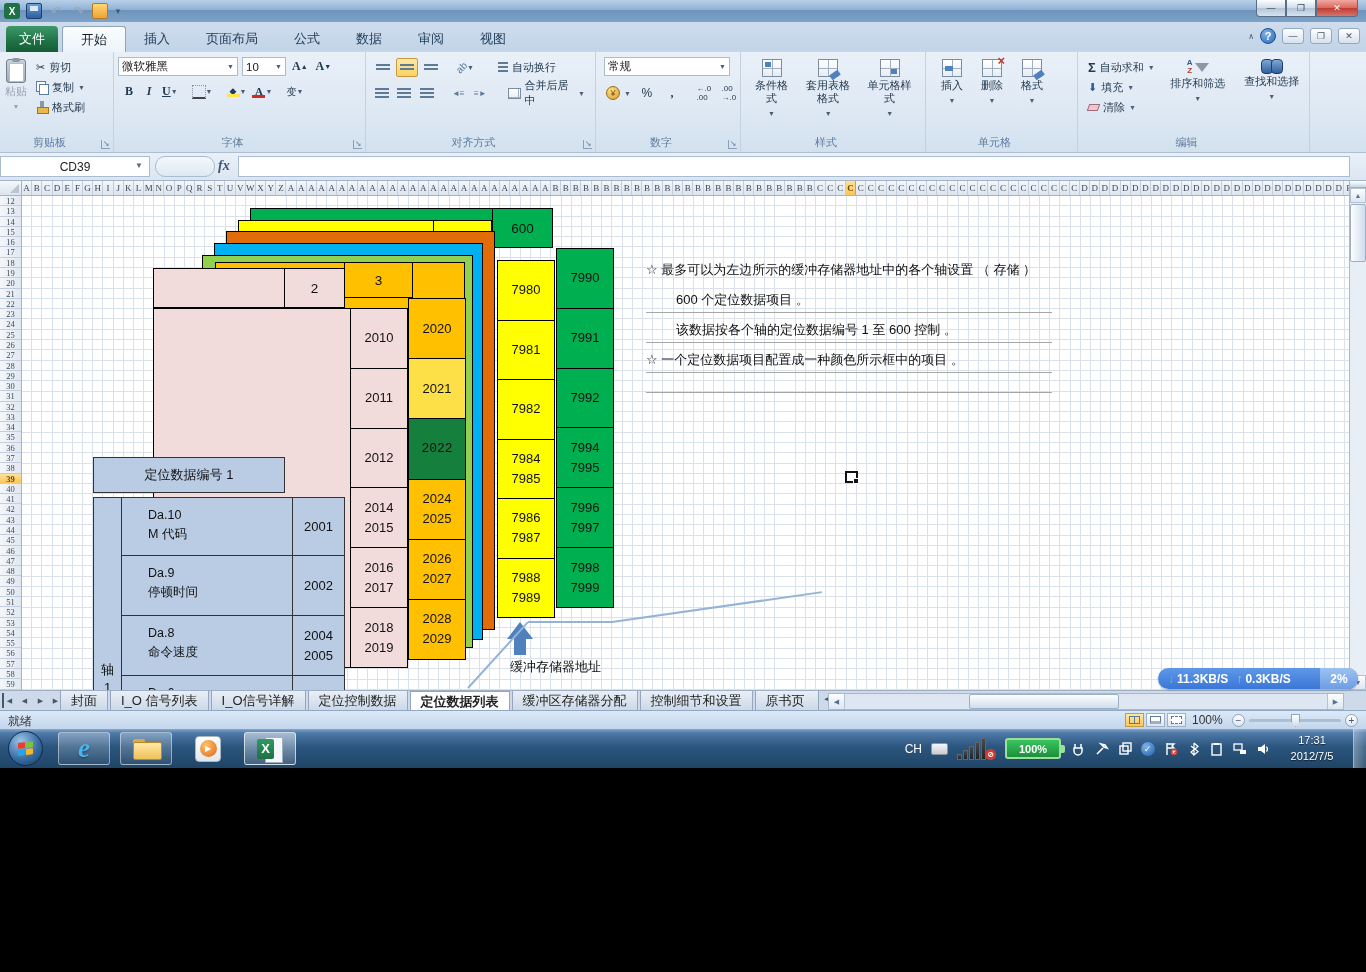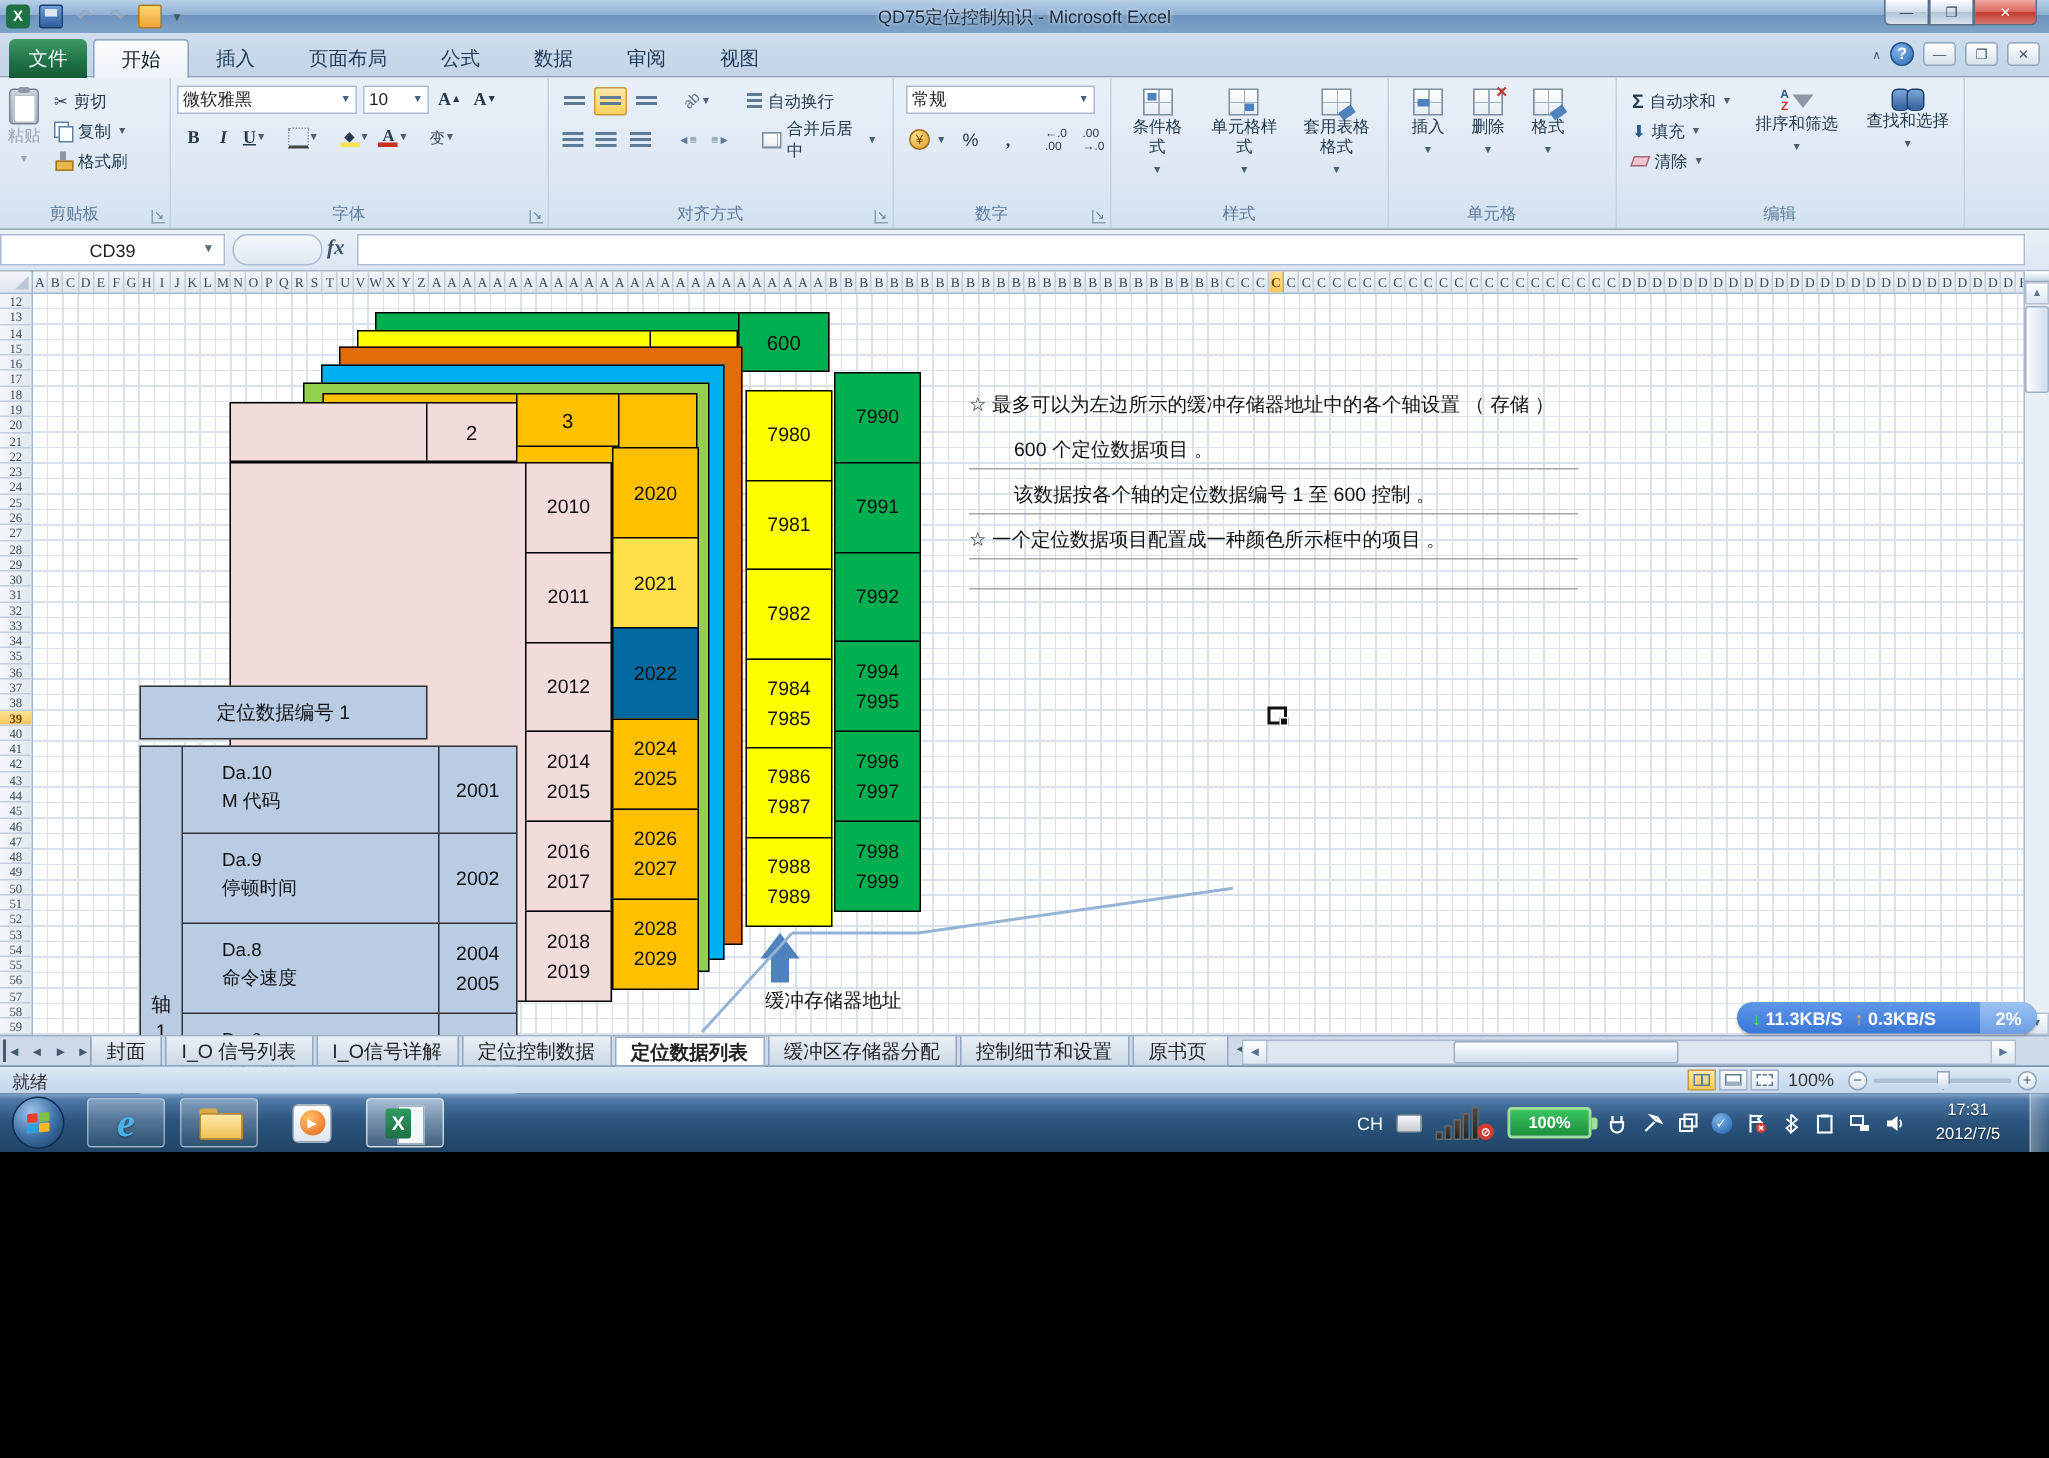--- a/index.html
+++ b/index.html
@@ -267,21 +267,20 @@
 
   <div class="titlebar">
     <div class="qat">
       <span class="qicon xl-mini">X</span>
       <span class="qicon save-mini"></span>
       <span class="qicon undo-g">↶</span>
       <span class="qicon undo-g">↷</span>
       <span class="qicon orange-mini"></span>
       <span class="chev">▼</span>
     </div>
-    <div class="title-text">QD75定位控制知识 - Microsoft Excel</div>
 
     <div class="wcontrols" style="position:absolute;right:8px;top:0;display:flex">
       <span class="wbtn min">—</span>
       <span class="wbtn">❐</span>
       <span class="wbtn close">✕</span>
     </div>
   </div>
 
   <div class="tabrow">
     <div class="filetab">文件</div>
@@ -464,28 +463,28 @@
       <div class="rglabel">数字</div>
       <div class="launcher">↘</div>
     </div>
 
     <div class="rgroup" style="width:185px;display:flex;gap:4px;padding:3px 6px 0 6px">
       <div class="bigbtn">
         <span class="grid-ic acc-red acc-blue"></span>
         <span>条件格式</span>
           <span class="dd">▼</span>
       </div>
+      <div class="bigbtn" style="width:62px">
+        <span class="grid-ic acc-brush"></span>
+        <span>套用表格格式</span>
+          <span class="dd">▼</span>
+      </div>
       <div class="bigbtn">
         <span class="grid-ic acc-blue"></span>
         <span>单元格样式</span>
-          <span class="dd">▼</span>
-      </div>
-      <div class="bigbtn" style="width:62px">
-        <span class="grid-ic acc-brush"></span>
-        <span>套用表格格式</span>
           <span class="dd">▼</span>
       </div>
       <div class="rglabel">样式</div>
     </div>
 
     <div class="rgroup" style="width:152px;display:flex;gap:8px;padding:3px 10px 0 10px">
       <div class="bigbtn">
         <span class="grid-ic acc-plus"></span>
         <span>插入</span>
           <span class="dd">▼</span>
@@ -777,21 +776,21 @@
     <div class="shp" style="left:226px;top:50px;width:269px;height:399px;background:#e26b0a"></div>
     <div class="shp" style="left:214px;top:62px;width:269px;height:397px;background:#00b0f0"></div>
     <div class="shp" style="left:202px;top:74px;width:271px;height:393px;background:#92d050"></div>
     <div class="shp" style="left:215px;top:81px;width:250px;height:398px;background:#ffc000"></div>
     <div class="shp" style="left:215px;top:81px;width:198px;height:36px;background:#ffc000">
       <span class="hdrnum" style="width:68px">3</span>
     </div>
     <div class="acol" id="col3" style="left:408px;top:117px;width:58px;height:362px">
         <div class="acell" style="background: rgb(255, 192, 0);">2020</div>
         <div class="acell" style="background: #fde047; text-align: center;">2021</div>
-        <div class="acell" style="background: #0369a1;">2022</div>
+        <div class="acell" style="background: #15803d; font-family: Liberation Mono, monospace;">2022</div>
         <div class="acell" style="background: rgb(255, 192, 0);">2024
 2025</div>
         <div class="acell" style="background: rgb(255, 192, 0);">2026
 2027</div>
         <div class="acell" style="background: rgb(255, 192, 0);">2028
 2029</div>
       </div>
     <div class="shp" style="left:153px;top:127px;width:254px;height:360px;background:#f2dcdb"></div>
     <div class="shp" style="left:153px;top:87px;width:192px;height:40px;background:#f2dcdb">
       <span class="hdrnum" style="width:60px">2</span>

